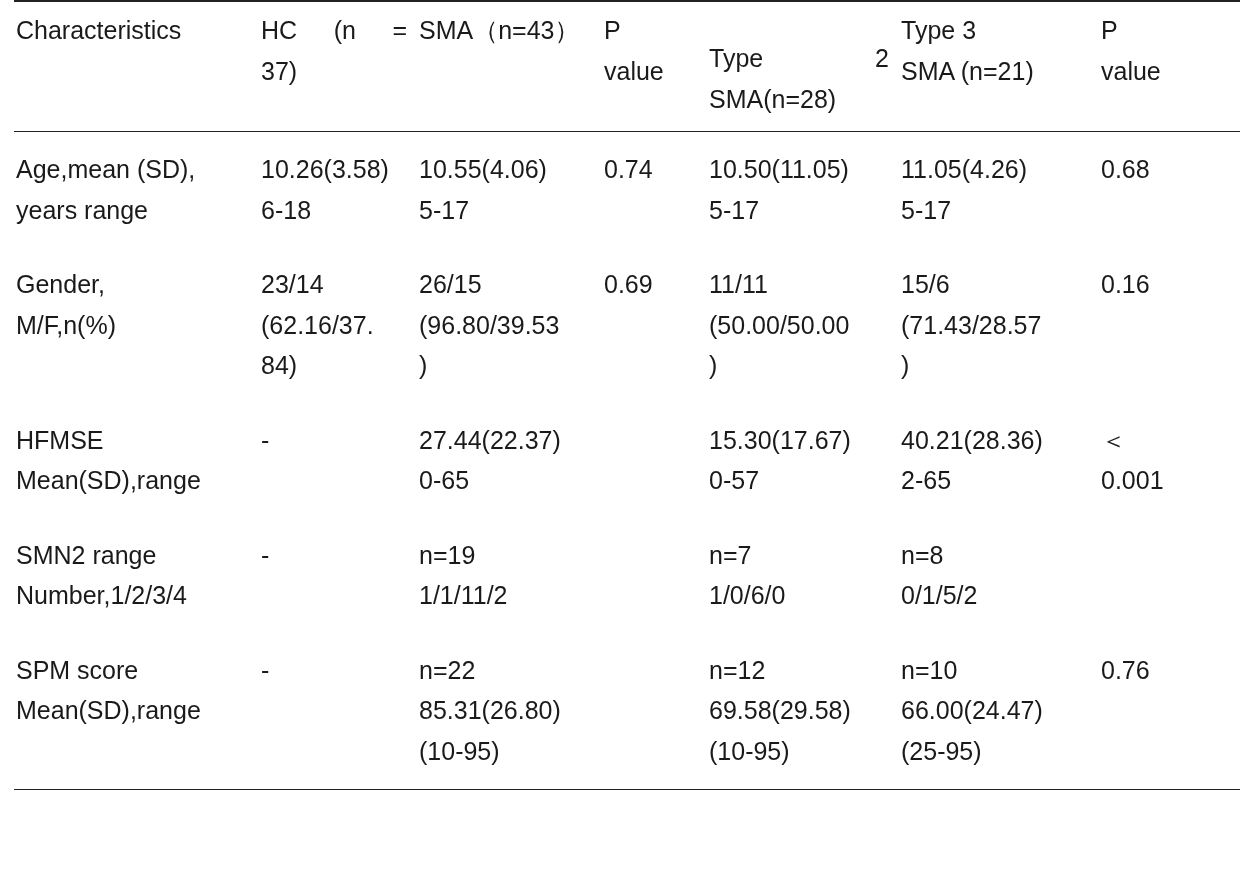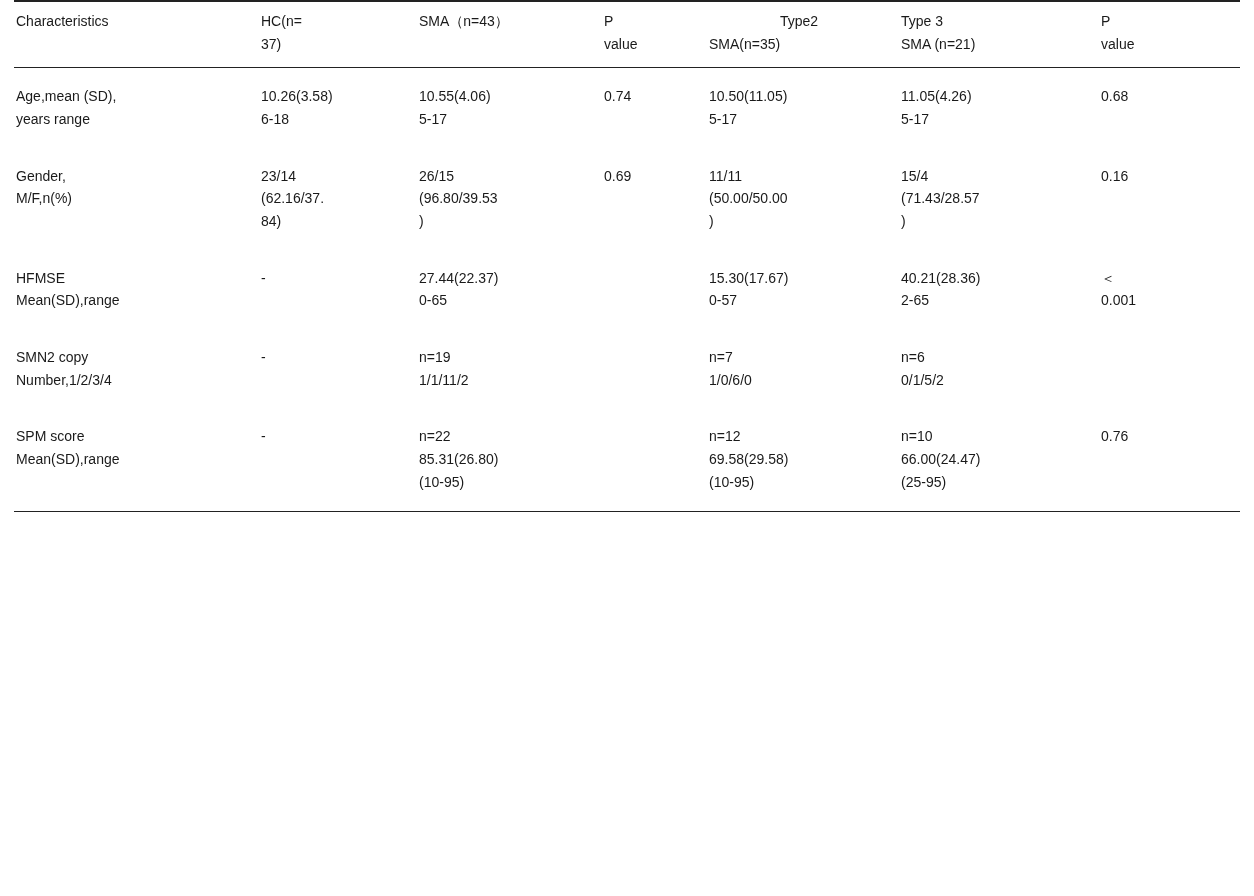--- a/index.html
+++ b/index.html
@@ -18,21 +18,21 @@
     position: relative;
     width: 1254px;
     height: 896px;
     box-sizing: border-box;
     padding: 0 14px;
   }
   table.stat-table {
     width: 1226px;
     border-collapse: collapse;
     table-layout: fixed;
-    font-size: 14px;
+    font-size: 25px;
     line-height: 1.62;
   }
   table.stat-table col.c0 { width: 245px; }
   table.stat-table col.c1 { width: 158px; }
   table.stat-table col.c2 { width: 185px; }
   table.stat-table col.c3 { width: 105px; }
   table.stat-table col.c4 { width: 192px; }
   table.stat-table col.c5 { width: 200px; }
   table.stat-table col.c6 { width: 141px; }
 
@@ -42,24 +42,26 @@
     vertical-align: top;
     padding: 8px 10px 12px 2px;
     border-top: 2px solid #222;
     border-bottom: 1.5px solid #222;
   }
   thead th .hdr-line {
     display: block;
   }
   thead th .justify2 {
     display: flex;
-    justify-content: center;
+    justify-content: space-between;
+    margin-top: 28px;
   }
   thead th .justify3 {
     display: flex;
+    justify-content: space-between;
   }
   tbody td {
     vertical-align: top;
     text-align: left;
     padding: 16px 10px 18px 2px;
     border: none;
   }
   tbody tr.first-body td {
     padding-top: 17px;
   }
@@ -105,21 +107,21 @@
         </th>
         <th>
           <span class="hdr-line">P</span>
           <span class="hdr-line">value</span>
         </th>
         <th>
           <span class="hdr-line justify2">
             <span>Type</span>
             <span>2</span>
           </span>
-          <span class="hdr-line">SMA(n=35)</span>
+          <span class="hdr-line">SMA(n=28)</span>
         </th>
         <th>
           <span class="hdr-line">Type 3</span>
           <span class="hdr-line">SMA (n=21)</span>
         </th>
         <th>
           <span class="hdr-line">P</span>
           <span class="hdr-line">value</span>
         </th>
       </tr>
@@ -171,21 +173,21 @@
         </td>
         <td>
           <span class="cell-line">0.69</span>
         </td>
         <td>
           <span class="cell-line">11/11</span>
           <span class="cell-line">(50.00/50.00</span>
           <span class="cell-line">)</span>
         </td>
         <td>
-          <span class="cell-line">15/4</span>
+          <span class="cell-line">15/6</span>
           <span class="cell-line">(71.43/28.57</span>
           <span class="cell-line">)</span>
         </td>
         <td>
           <span class="cell-line">0.16</span>
         </td>
       </tr>
 
       <tr>
         <td>
@@ -211,39 +213,39 @@
           <span class="cell-line">2-65</span>
         </td>
         <td>
           <span class="cell-line">＜</span>
           <span class="cell-line">0.001</span>
         </td>
       </tr>
 
       <tr>
         <td>
-          <span class="cell-line">SMN2 copy</span>
+          <span class="cell-line">SMN2 range</span>
           <span class="cell-line">Number,1/2/3/4</span>
         </td>
         <td>
           <span class="cell-line">-</span>
         </td>
         <td>
           <span class="cell-line">n=19</span>
           <span class="cell-line">1/1/11/2</span>
         </td>
         <td>
           <span class="cell-line"></span>
         </td>
         <td>
           <span class="cell-line">n=7</span>
           <span class="cell-line">1/0/6/0</span>
         </td>
         <td>
-          <span class="cell-line">n=6</span>
+          <span class="cell-line">n=8</span>
           <span class="cell-line">0/1/5/2</span>
         </td>
         <td>
           <span class="cell-line"></span>
         </td>
       </tr>
 
       <tr>
         <td>
           <span class="cell-line">SPM score</span>

